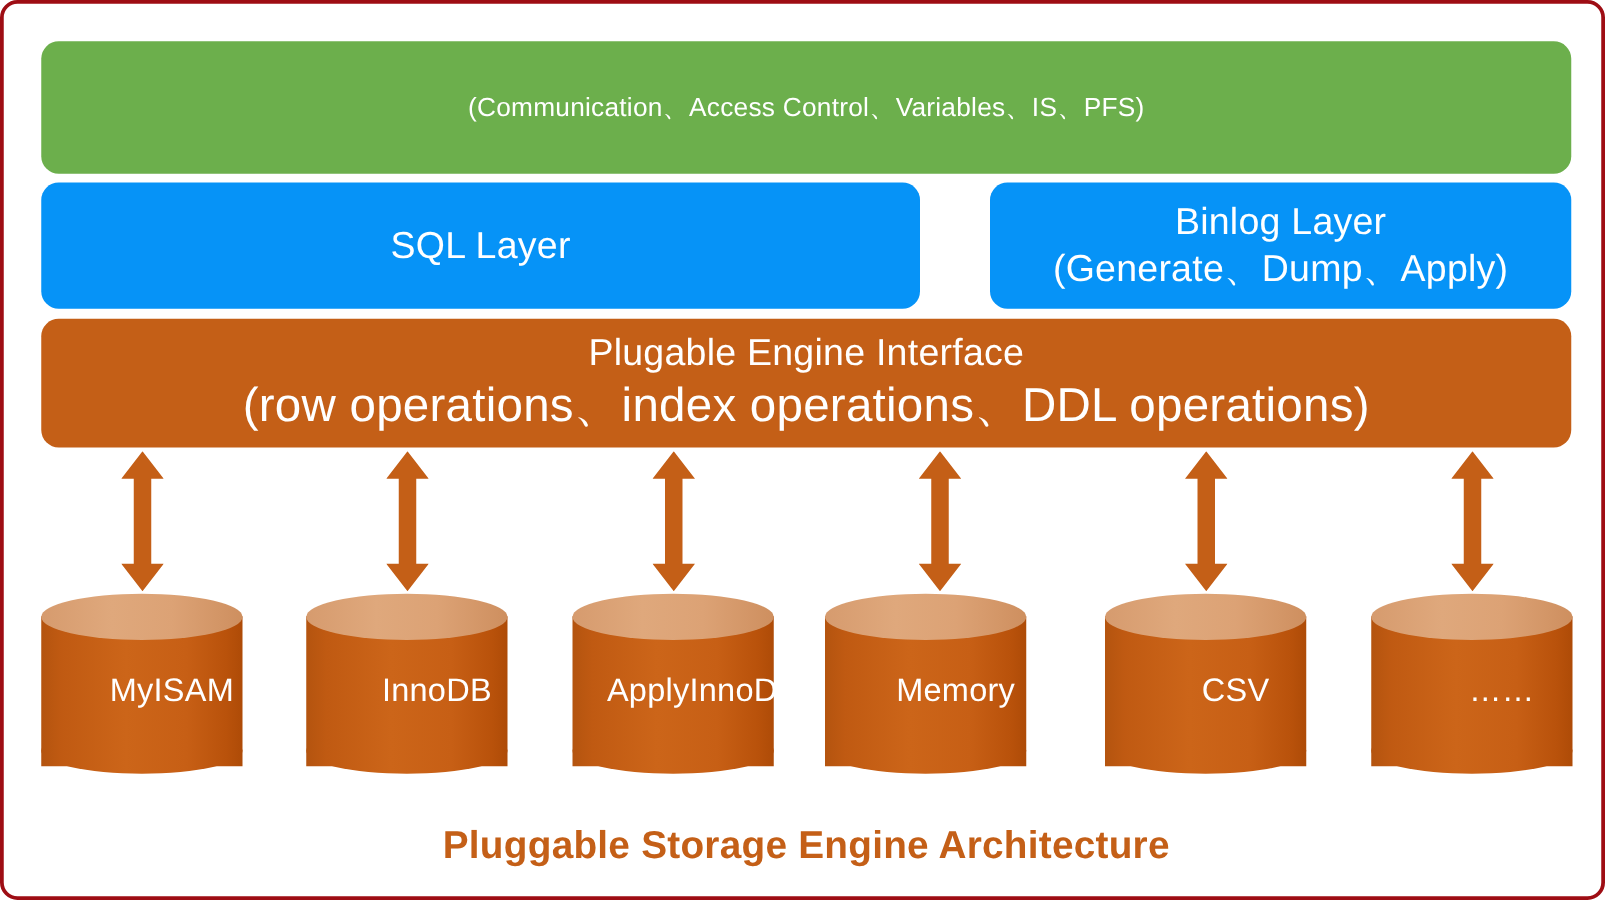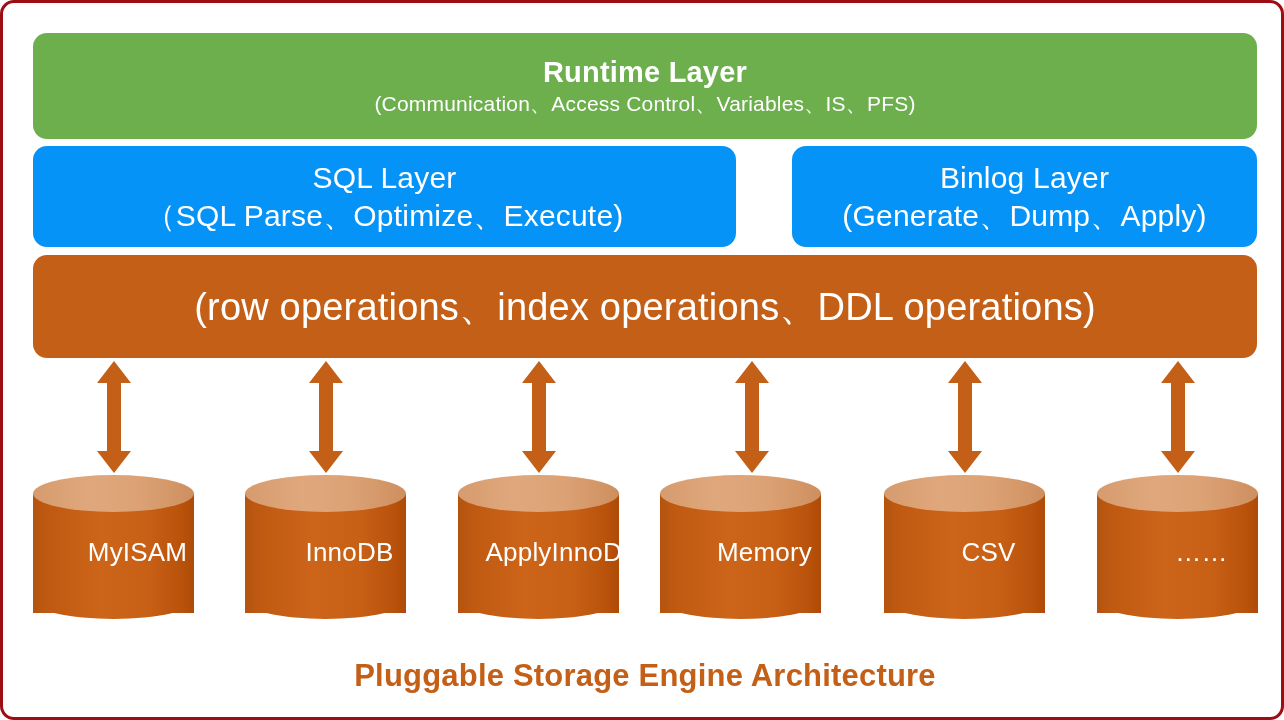--- a/index.html
+++ b/index.html
@@ -168,35 +168,34 @@
     font-weight: bold;
     letter-spacing: .2px;
   }
 </style>
 </head>
 <body>
 
 <div id="canvas">
 
   <div class="band" id="runtime-layer">
-    <div class="title-line">Runtime Layer</div>
     <div class="sub-line">(Communication、Access Control、Variables、IS、PFS)</div>
   </div>
 
   <div class="band" id="sql-layer">
     <div class="title-line">SQL Layer</div>
-    <div class="sub-line">（SQL Parse、Optimize、Execute)</div>
   </div>
 
   <div class="band" id="binlog-layer">
     <div class="title-line">Binlog Layer</div>
     <div class="sub-line">(Generate、Dump、Apply)</div>
   </div>
 
   <div class="band" id="engine-interface">
+    <div class="title-line">Plugable Engine Interface</div>
     <div class="sub-line">(row operations、index operations、DDL operations)</div>
   </div>
 
   <div id="arrow-host">
       <div class="arrow" style="left: 93.5px;">
         <svg viewBox="0 0 34 112" xmlns="http://www.w3.org/2000/svg">
           <polygon points="17,0 34,22 24,22 24,90 34,90 17,112 0,90 10,90 10,22 0,22" fill="#C45F17"></polygon>
         </svg>
       </div>
       <div class="arrow" style="left: 305.5px;">

